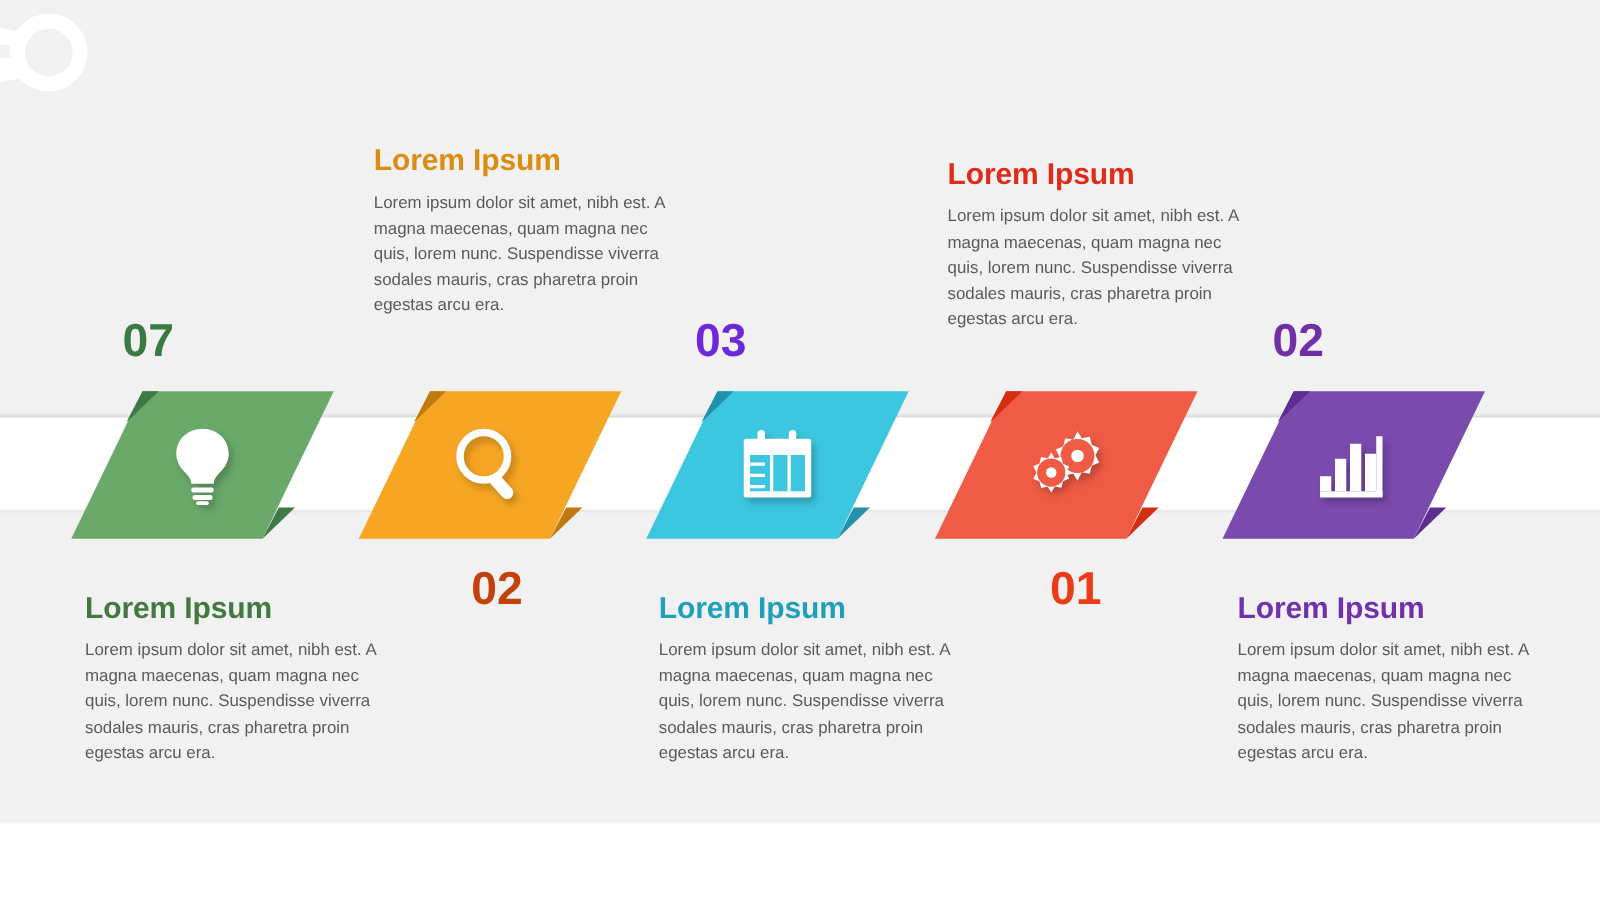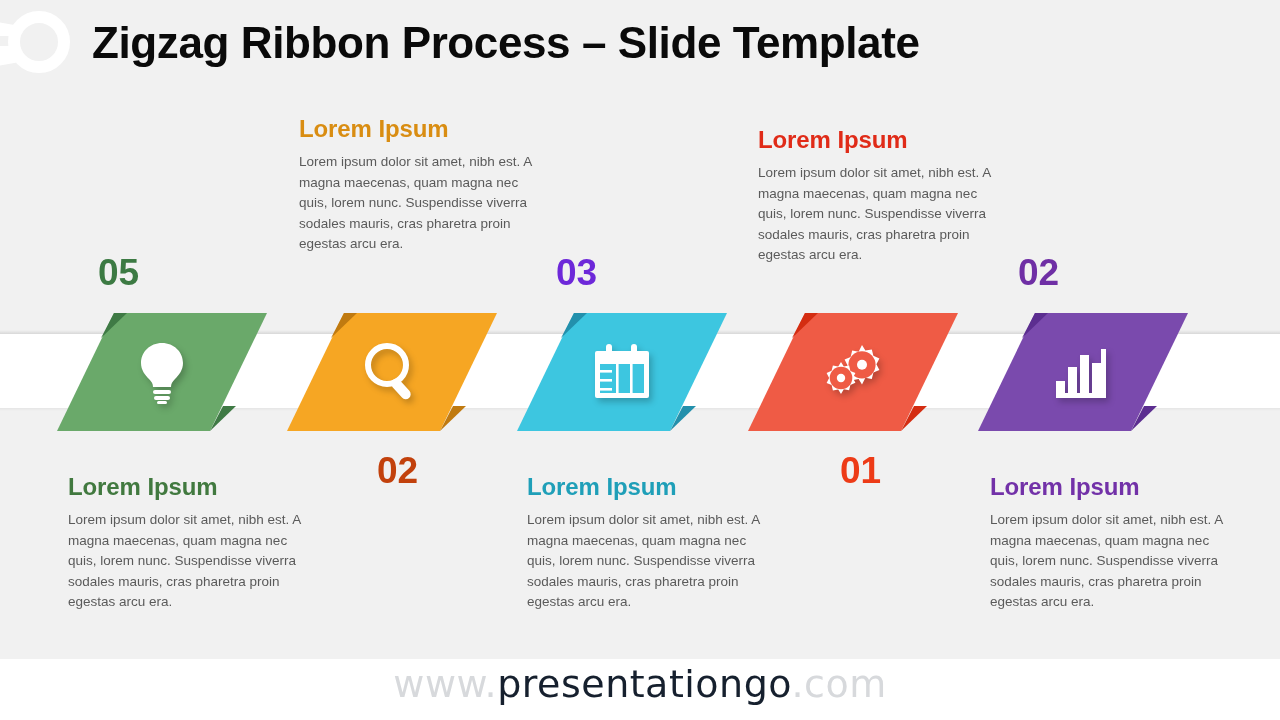--- a/index.html
+++ b/index.html
@@ -142,39 +142,38 @@
   <div class="band-shadow-bottom"></div>
 
   <div class="logo-go">
     <svg width="96" height="74" viewBox="0 0 96 74" aria-hidden="true">
       <path d="M2 14 L36 20 L36 30 L2 30 Z" fill="#ffffff"></path>
       <path d="M2 40 L36 40 L36 56 L2 62 Z" fill="#ffffff"></path>
       <circle cx="55" cy="36" r="25" fill="none" stroke="#ffffff" stroke-width="12"></circle>
     </svg>
   </div>
 
-  <div class="title">Zigzag Ribbon Process – Slide Template</div>
 
   <div class="ribbon" style="left:57px;">
     <svg width="210" height="118" viewBox="0 0 210 118">
       <polygon points="57,0 210,0 153,118 0,118" fill="#6aa96a"></polygon>
       <polygon points="44,25 57,0 70,0" fill="#3f7a45"></polygon>
       <polygon points="153,118 166,93 179,93" fill="#3f7a45"></polygon>
     </svg>
     <div class="icon-layer">
       <svg width="58" height="64" viewBox="0 0 58 64" aria-hidden="true">
         <path d="M29 3 C17 3 8 12 8 23 c0 7 4 12 8 16 c2.6 2.6 4 5 4 8 l18 0 c0-3 1.4-5.4 4-8 c4-4 8-9 8-16 C50 12 41 3 29 3 Z
                  M29 11 c-6.6 0-12 5.4-12 12 c0 4 2 7 4.6 9.6 c3.4 3.4 5.4 6.4 5.4 10.4 l4 0 c0-4 2-7 5.4-10.4 C39 30 41 27 41 23 C41 16.4 35.6 11 29 11 Z" fill="#ffffff"></path>
         <rect x="20" y="50" width="18" height="4" rx="2" fill="#ffffff"></rect>
         <rect x="21" y="56" width="16" height="4" rx="2" fill="#ffffff"></rect>
         <rect x="24" y="61" width="10" height="3" rx="1.5" fill="#ffffff"></rect>
       </svg>
     </div>
   </div>
-  <div class="step-number" style="left:98px; top:252px; color:#3c7a43;">05</div>
+  <div class="step-number" style="left:98px; top:252px; color:#3c7a43;">07</div>
   <div class="text-block" style="left:68px; top:473px;">
     <div class="tb-title" style="color:#41793f;">Lorem Ipsum</div>
     <div class="tb-body">Lorem ipsum dolor sit amet, nibh est. A magna maecenas, quam magna nec quis, lorem nunc. Suspendisse viverra sodales mauris, cras pharetra proin egestas arcu era.</div>
   </div>
 
   <div class="ribbon" style="left:287px;">
     <svg width="210" height="118" viewBox="0 0 210 118">
       <polygon points="57,0 210,0 153,118 0,118" fill="#f6a623"></polygon>
       <polygon points="44,25 57,0 70,0" fill="#c07a10"></polygon>
       <polygon points="153,118 166,93 179,93" fill="#c07a10"></polygon>
@@ -263,17 +262,14 @@
         </g>
       </svg>
     </div>
   </div>
   <div class="step-number" style="left:1018px; top:252px; color:#6f2fa5;">02</div>
   <div class="text-block" style="left:990px; top:473px;">
     <div class="tb-title" style="color:#7231a8;">Lorem Ipsum</div>
     <div class="tb-body">Lorem ipsum dolor sit amet, nibh est. A magna maecenas, quam magna nec quis, lorem nunc. Suspendisse viverra sodales mauris, cras pharetra proin egestas arcu era.</div>
   </div>
 
-  <div class="footer-url">
-    <span class="url-dim">www.</span><span class="url-strong">presentationgo</span><span class="url-dim">.com</span>
-  </div>
 
 </div>
 
 </body></html>

